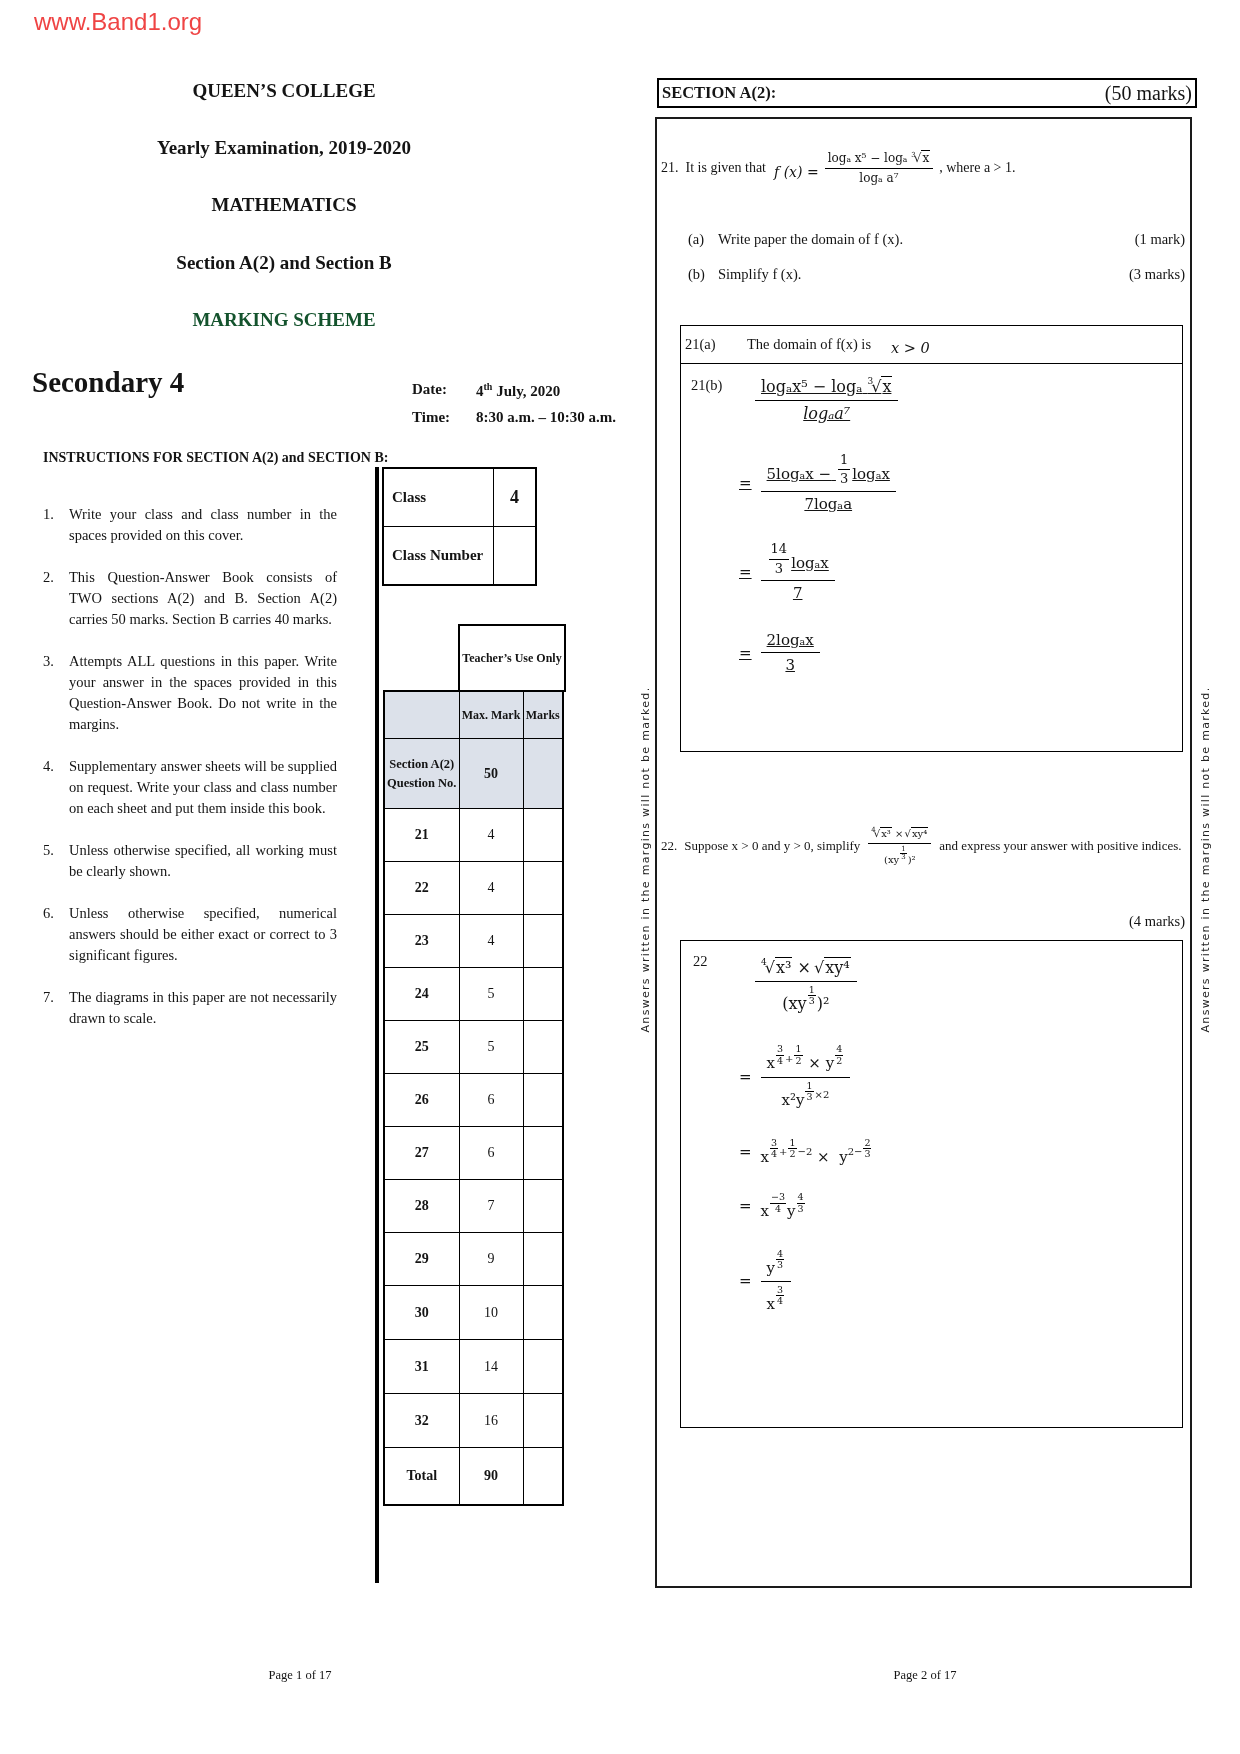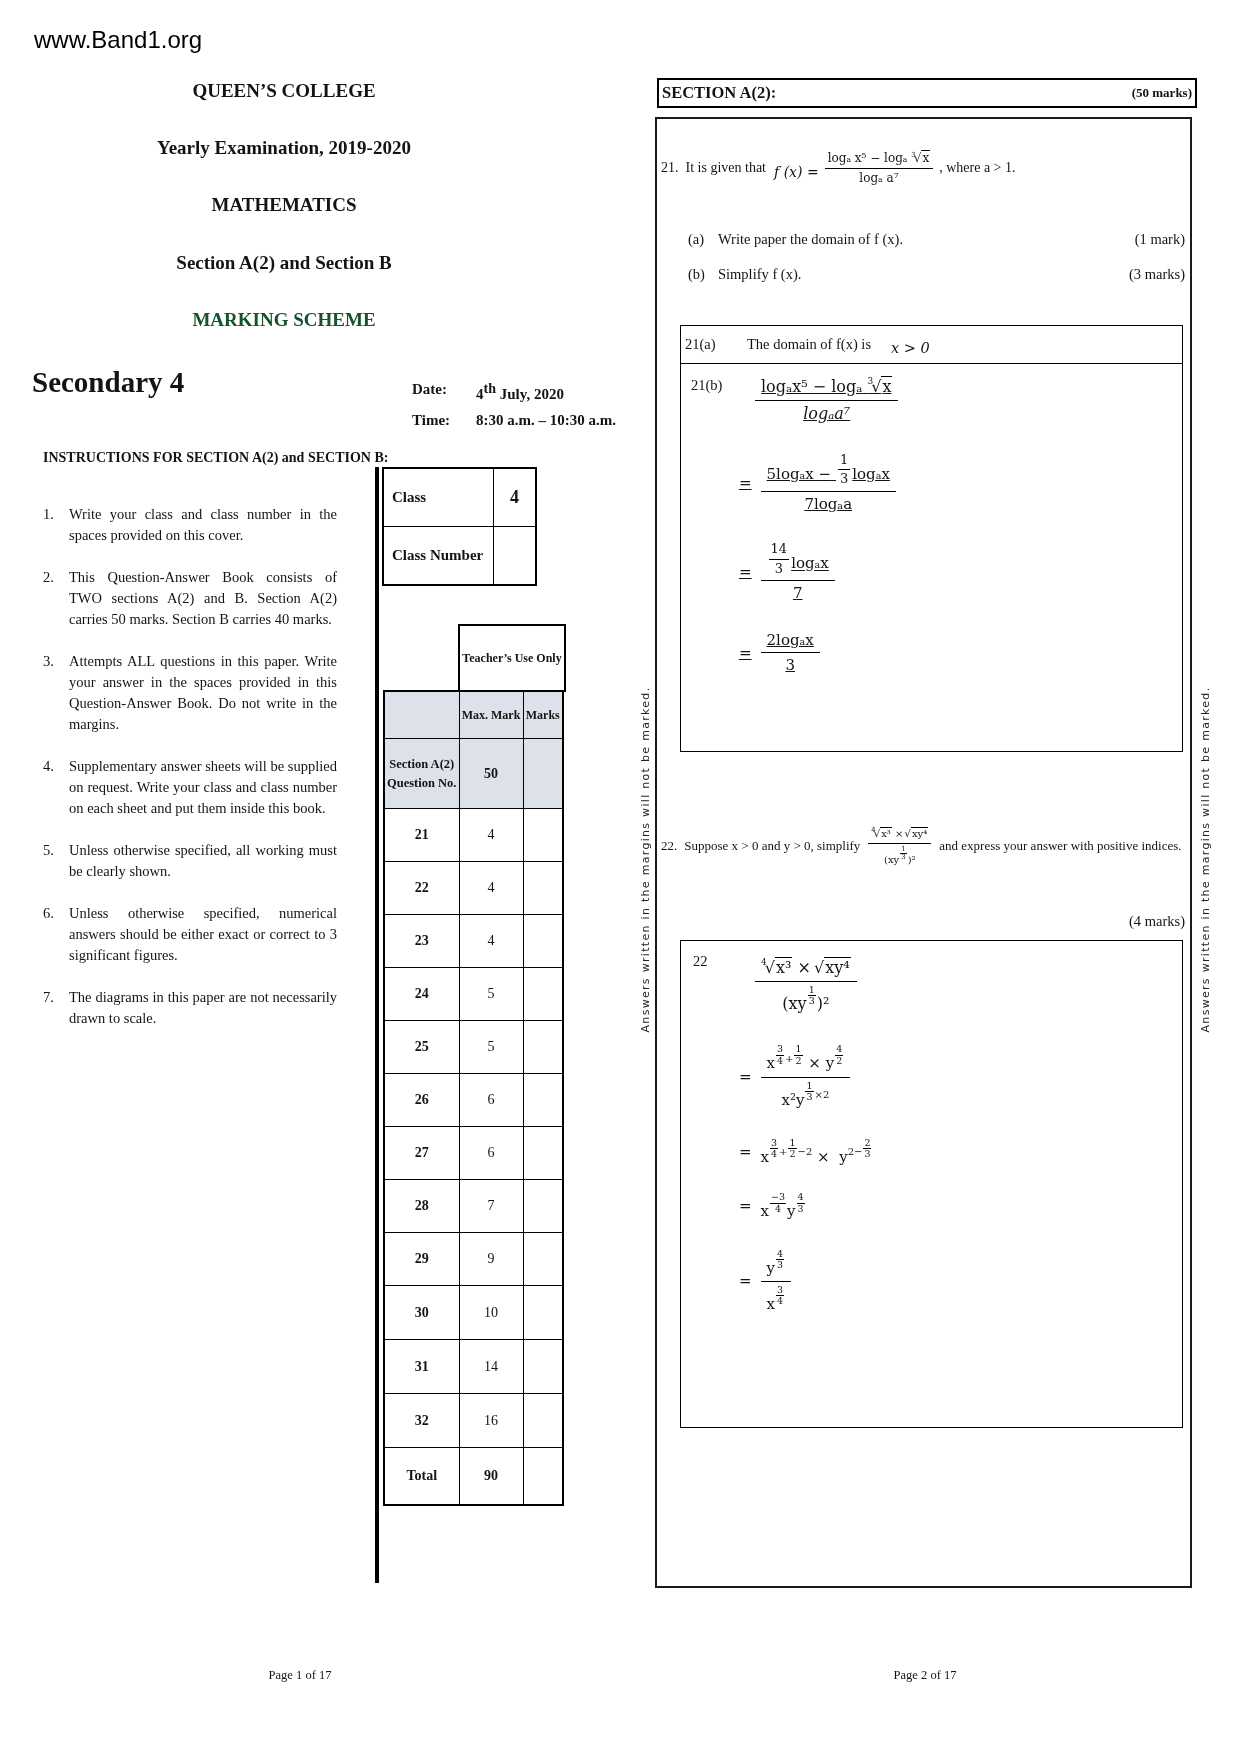--- a/index.html
+++ b/index.html
@@ -1,21 +1,21 @@
 <!DOCTYPE html>
 <html><head>
 <meta charset="utf-8">
 <style>
   html,body{margin:0;padding:0;background:#fff;}
   #page{position:relative;width:1240px;height:1754px;background:#fff;overflow:hidden;
         font-family:"Liberation Serif",serif;color:#141414;}
   .abs{position:absolute;}
 
   
-  .site{left:34px;top:26px;font-family:"Liberation Sans",sans-serif;font-size:24px;color:#000000;}
+  .site{left:34px;top:8px;font-family:"Liberation Sans",sans-serif;font-size:24px;color:#ef4444;}
   .t{left:30px;width:508px;text-align:center;font-weight:bold;font-size:19px;}
   .t.red{color:#14532d;}
   .level{left:32px;top:366px;font-size:29px;font-weight:bold;}
   .dt{left:412px;top:381px;font-size:15px;font-weight:bold;}
   .dt .row{display:flex;margin-bottom:9px;}
   .dt .lb{width:64px;}
   .instr-title{left:43px;top:450px;font-size:14px;font-weight:bold;white-space:nowrap;}
   .instr{left:43px;top:504px;width:294px;font-size:14.5px;line-height:21px;}
   .instr .item{display:flex;margin-bottom:21px;}
   .instr .no{width:26px;flex:none;}
@@ -41,21 +41,21 @@
   .marks .q{font-weight:bold;}
   .marks .r{height:53px;}
   .marks .rb{height:54px;}
   .marks .b{font-weight:bold;}
   .footer{top:1668px;width:160px;text-align:center;font-size:12.5px;}
 
   
   .hdrbox{left:657px;top:78px;width:540px;height:30px;border:2px solid #000;box-sizing:border-box;
           display:flex;align-items:center;justify-content:space-between;padding:0 3px;}
   .hdrbox .ttl{font-weight:bold;font-size:16.5px;}
-  .hdrbox .mk{font-weight:bold;font-size:13px;}
+  .hdrbox .mk{font-weight:normal;font-size:20px;}
   .mainbox{left:655px;top:117px;width:537px;height:1471px;border:2px solid #1a1a1a;box-sizing:border-box;}
   .ansbox{border:1.5px solid #000;box-sizing:border-box;background:#fff;}
 
   .serifq{font-size:14px;}
   .dv{font-family:"DejaVu Serif",serif;margin-top:7px;}
   .it{font-style:italic;}
   .qrow{display:flex;align-items:center;}
   .abrow{display:flex;align-items:center;font-size:14.5px;}
   .abrow .qno{width:30px;flex:none;}
   .abrow .sp{flex:1;}
@@ -100,21 +100,21 @@
   <div class="abs t" style="top:137px;">Yearly Examination, 2019-2020</div>
   <div class="abs t" style="top:194px;">MATHEMATICS</div>
   <div class="abs t" style="top:252px;">Section A(2) and Section B</div>
   <div class="abs t red" style="top:309px;">MARKING SCHEME</div>
 
   <div class="abs level">Secondary 4</div>
 
   <div class="abs dt">
     <div class="row">
       <span class="lb">Date:</span>
-      <span><span>4</span><sup style="font-size:14px;">th</sup><span> July, 2020</span></span>
+      <span><span>4</span><sup style="font-size:10px;">th</sup><span> July, 2020</span></span>
     </div>
     <div class="row">
       <span class="lb">Time:</span>
       <span>8:30 a.m. – 10:30 a.m.</span>
     </div>
   </div>
 
   <div class="abs instr-title">INSTRUCTIONS FOR SECTION A(2) and SECTION B:</div>
 
   <div class="abs instr">

